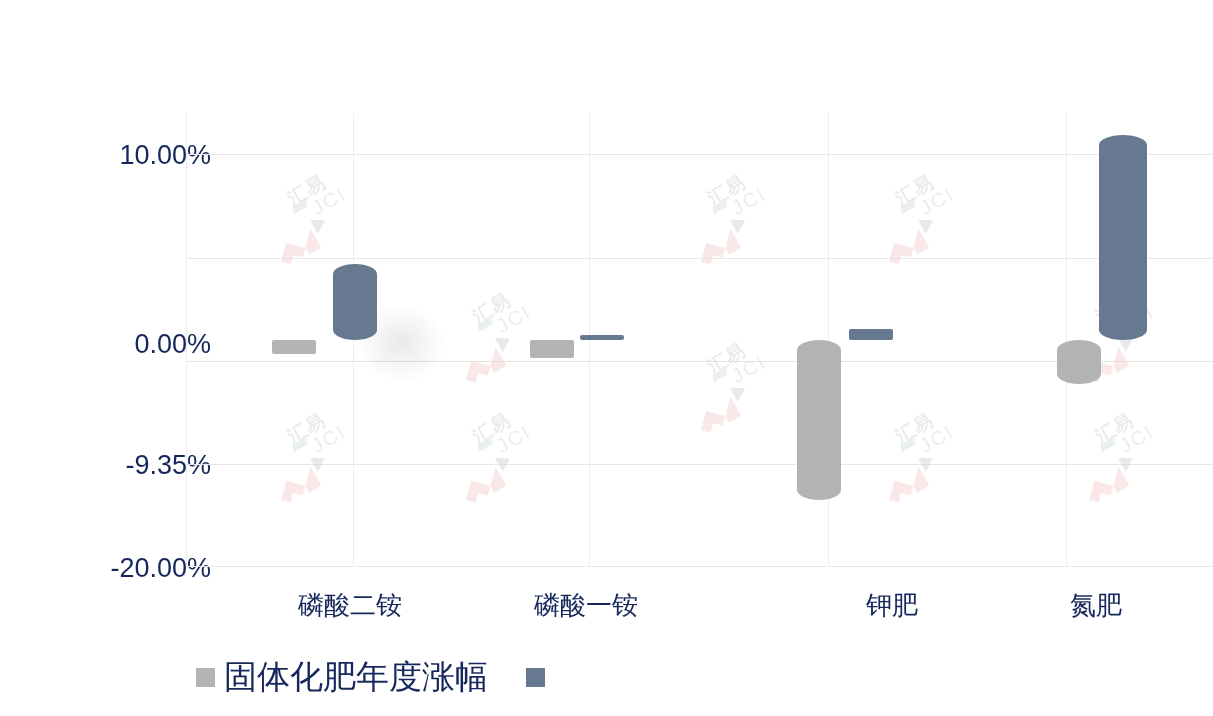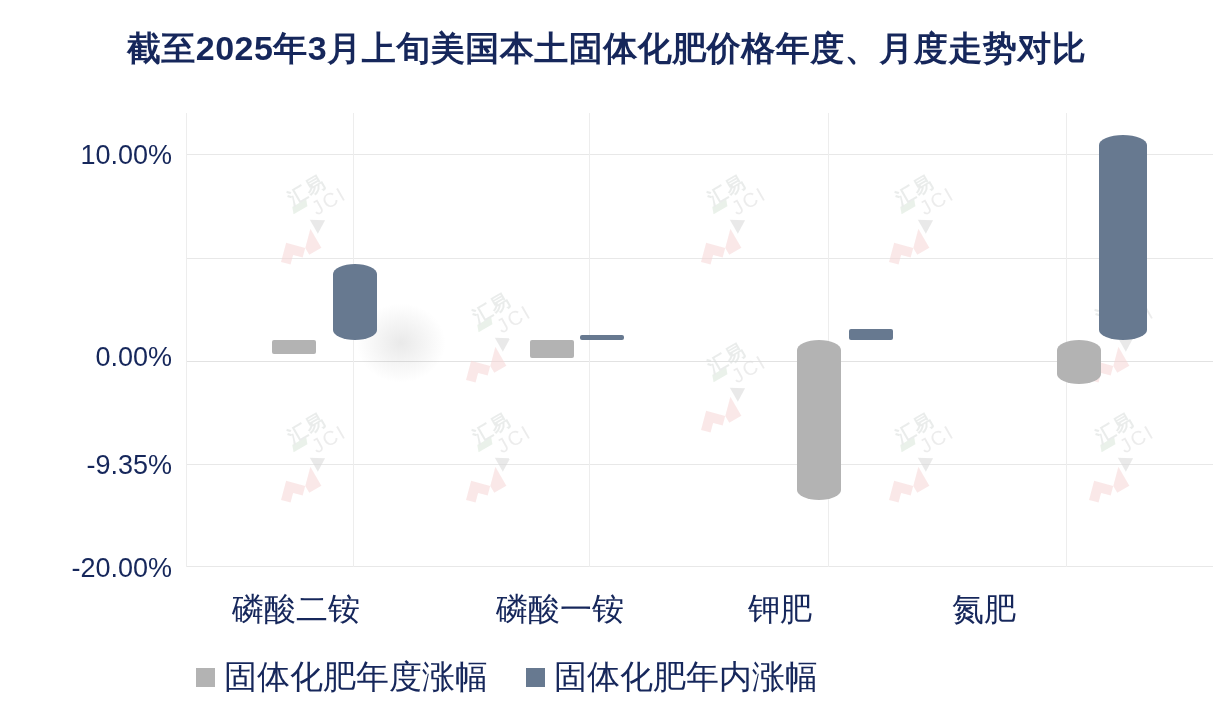--- a/index.html
+++ b/index.html
@@ -74,42 +74,43 @@
     background: #E6E6E6;
   }
   .y-tick-wrap {
     position: absolute;
     left: 0;
     width: 172px;
     text-align: right;
     font-size: 27px;
     color: #16275B;
     white-space: nowrap;
+    padding-left: 39px;
   }
 
   
   .bar {
     position: absolute;
     border-radius: 50% / 10px;
   }
   .bar.series-annual {
     background: #B3B3B3;
   }
   .bar.series-ytd {
     background: #677990;
   }
   
   .bar.flat { border-radius: 2px / 2px; }
 
   
   .x-label {
     position: absolute;
     top: 588px;
-    text-align: left;
-    font-size: 32px;
+    text-align: right;
+    font-size: 26px;
     color: #16275B;
     white-space: nowrap;
   }
 
   
   #legend {
     position: absolute;
     left: 196px;
     top: 655px;
     display: flex;
@@ -192,26 +193,25 @@
     position: absolute;
     background: radial-gradient(ellipse at center, rgba(120,120,120,0.16) 0%, rgba(255,255,255,0) 70%);
     pointer-events: none;
   }
 </style>
 </head>
 <body>
 
 <div id="chart-root">
 
-  <div id="chart-title">截至2025年3月上旬美国本土固体化肥价格年度、月度走势对比</div>
 
   <div id="axis-left-line"></div>
 
   <div class="y-tick-wrap" style="top:140px;">10.00%</div>
-  <div class="y-tick-wrap" style="top:342px;">0.00%</div>
+  <div class="y-tick-wrap" style="top:329px;">0.00%</div>
   <div class="y-tick-wrap" style="top:450px;">-9.35%</div>
   <div class="y-tick-wrap" style="top:553px;">-20.00%</div>
 
   <div id="plot-area">
 
     <div class="grid-line" style="top:41px;"></div>
     <div class="grid-line" style="top:145px;"></div>
     <div class="grid-line zero" style="top:248px;"></div>
     <div class="grid-line" style="top:351px;"></div>
     <div class="grid-line" style="top:453px;"></div>
@@ -346,28 +346,27 @@
 
     <div class="bar series-ytd flat" style="left: 663px; top: 216.104px; width: 44px; height: 10.896px; background: rgb(103, 121, 144);"></div>
 
     <div class="bar series-annual" style="left: 871px; top: 227px; width: 44px; height: 44.265px; background: rgb(179, 179, 179);"></div>
 
     <div class="bar series-ytd" style="left: 913px; top: 21.565px; width: 48px; height: 205.435px; background: rgb(103, 121, 144);"></div>
 
   </div>
 
   <div class="x-label" style="left:232px; width:170px;">磷酸二铵</div>
-  <div class="x-label" style="left:496px; width:170px;">磷酸一铵</div>
+  <div class="x-label" style="left:468px; width:170px;">磷酸一铵</div>
   <div class="x-label" style="left:748px; width:170px;">钾肥</div>
   <div class="x-label" style="left:952px; width:170px;">氮肥</div>
 
   <div id="legend">
     <div class="legend-item">
       <span class="legend-swatch" style="background:#B3B3B3;"></span>
       <span class="legend-text">固体化肥年度涨幅</span>
     </div>
     <div class="legend-item">
       <span class="legend-swatch" style="background:#677990;"></span>
-      <span class="legend-text">固体化肥年内涨幅</span>
     </div>
   </div>
 
 </div>
 
 </body></html>

